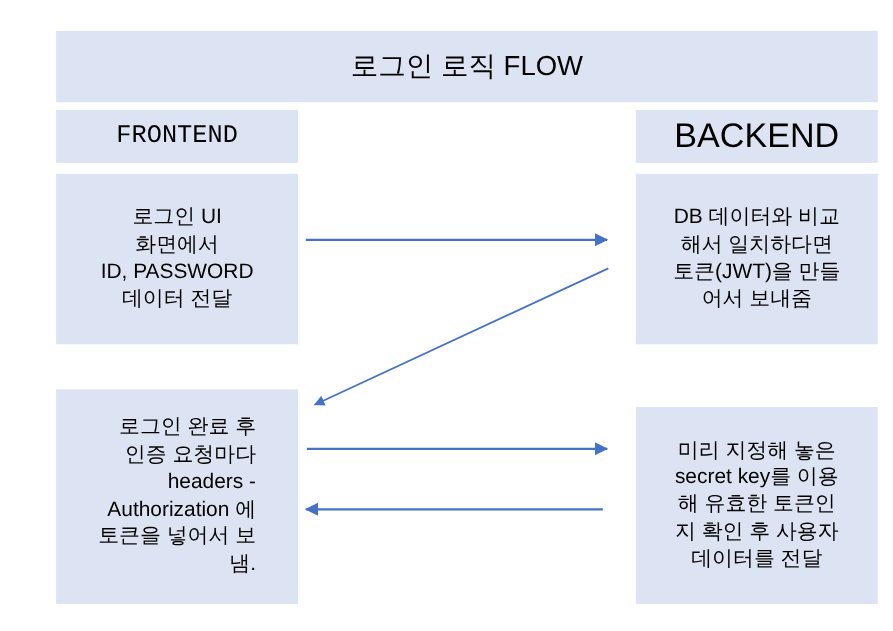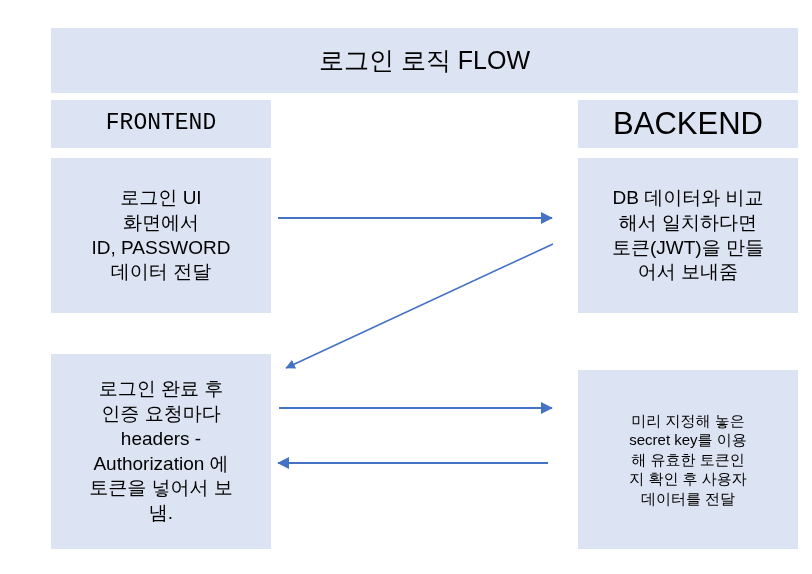--- a/index.html
+++ b/index.html
@@ -70,27 +70,28 @@
     width: 220px;
     height: 155px;
     font-size: 19px;
   }
   #frontend-step-2 {
     left: 35px;
     top: 348px;
     width: 220px;
     height: 195px;
     font-size: 19px;
+    text-align: right;
   }
   #backend-step-2 {
     left: 562px;
     top: 364px;
     width: 220px;
     height: 179px;
-    font-size: 15px;
+    font-size: 19px;
   }
   #arrow-layer {
     position: absolute;
     left: 0;
     top: 0;
     width: 812px;
     height: 574px;
     pointer-events: none;
   }
 </style>

